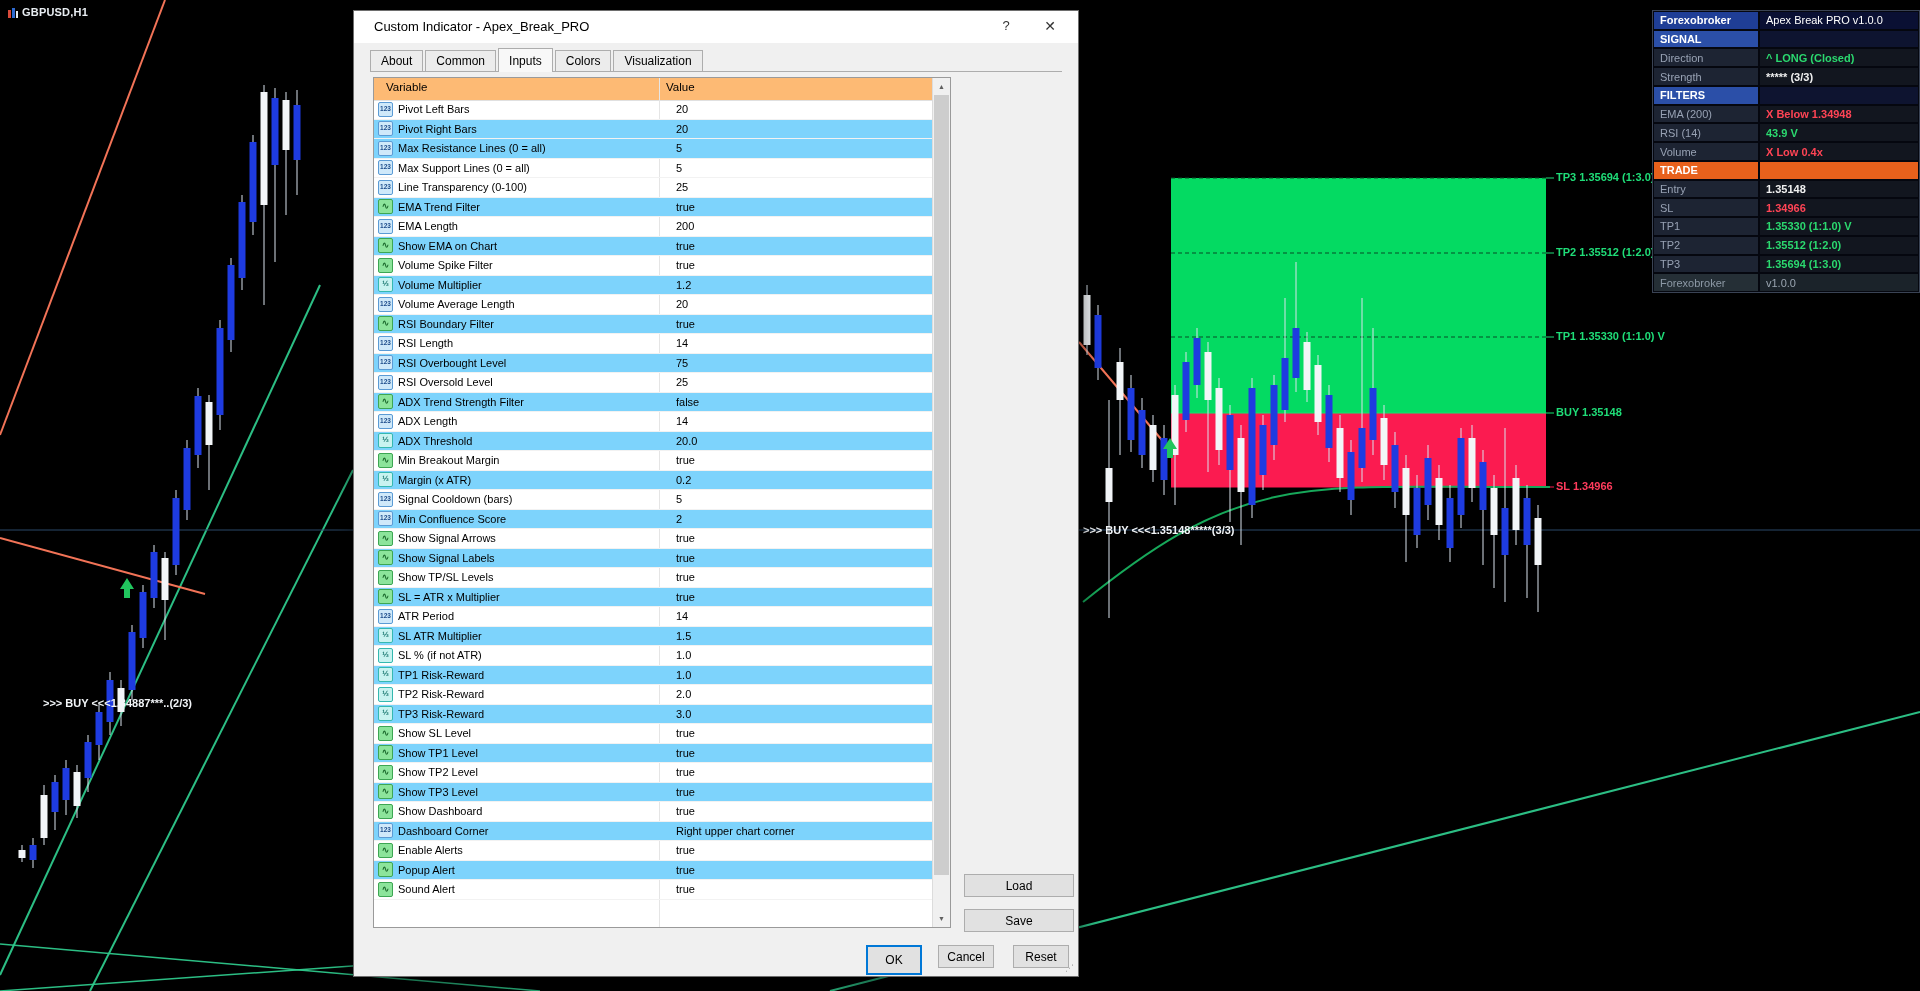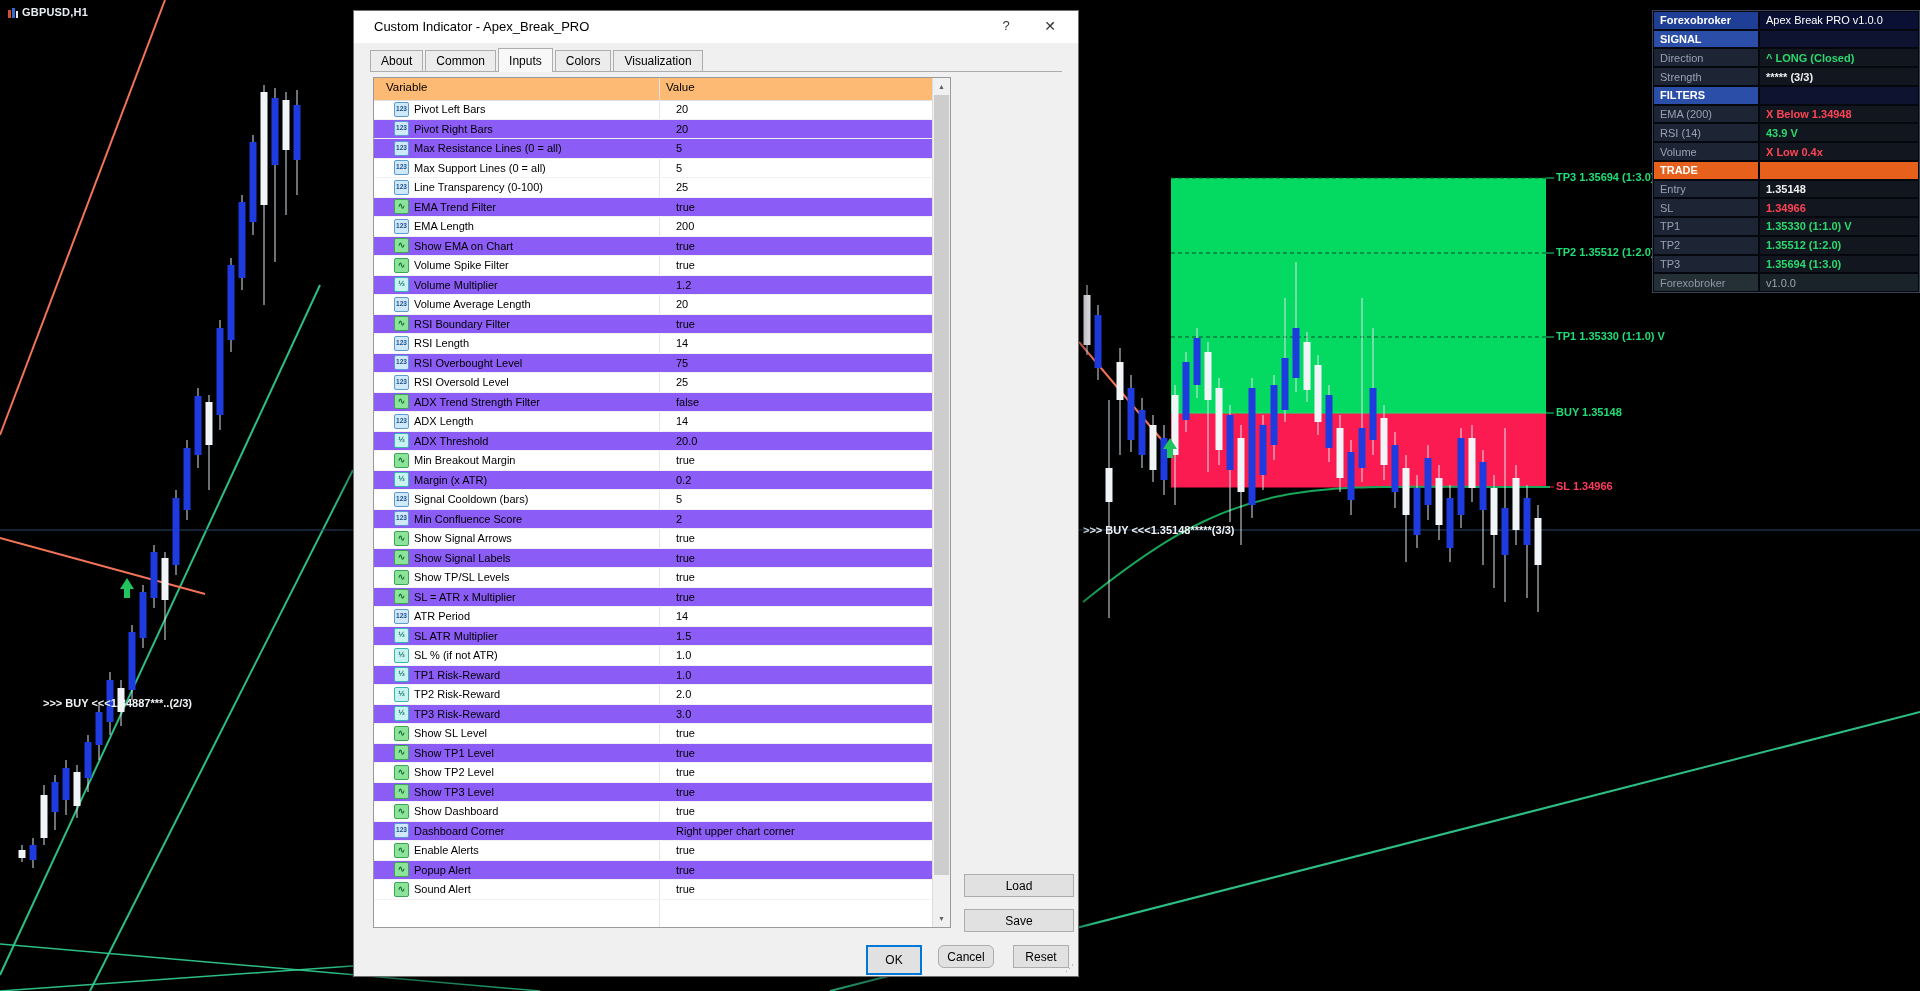--- a/index.html
+++ b/index.html
@@ -60,43 +60,43 @@
 
   #param-table{position:absolute;left:19px;top:66px;width:576px;height:849px;background:#fff;
     border:1px solid #9a9a9a;overflow:hidden;}
   #tbl-head{position:absolute;left:0;top:0;right:17px;height:22px;background:#fdba74;
     border-bottom:1px solid #e0e0e0;}
   #tbl-head .hv{position:absolute;left:12px;top:3px;font-size:11.5px;}
   #tbl-head .hval{position:absolute;left:292px;top:3px;font-size:11.5px;}
   #col-divider{position:absolute;left:285px;top:0;bottom:0;width:1px;background:#e5e5e5;}
   #tbl-rows{position:absolute;left:0;top:22px;right:17px;bottom:0;overflow:hidden;}
   .t-row{height:18.5px;display:flex;align-items:center;border-bottom:1px solid #f2f2f2;}
-  .t-row.alt{background:#8b5cf6;}
+  .t-row.alt{background:#7dd3fc;}
   .p-icon{width:13px;height:13px;margin-left:4px;margin-right:5px;flex:none;border-radius:2px;
     font-size:6.5px;line-height:12px;text-align:center;font-weight:bold;}
   .p-icon.int{background:#cfe9fa;border:1px solid #5b9bd5;color:#1f4e8c;}
   .p-icon.double{background:#c8f3f0;border:1px solid #35b8b0;color:#0d6e66;font-size:8px;}
   .p-icon.bool{background:#8ce49b;border:1px solid #3da653;color:#1d6b2e;font-size:9px;}
   .p-name{font-size:11px;width:255px;overflow:hidden;white-space:nowrap;}
   .p-val{font-size:11px;padding-left:9px;border-left:1px solid transparent;position:absolute;left:292px;}
-  .t-row{position:relative;padding-left:16px;}
+  .t-row{position:relative;}
 
   #vscroll{position:absolute;right:0;top:0;bottom:0;width:17px;background:#f0f0f0;
     border-left:1px solid #dcdcdc;}
   .sb-arrow{position:absolute;left:0;width:17px;height:17px;font-size:7px;color:#606060;
     text-align:center;line-height:17px;background:#f0f0f0;}
   #sb-up{top:0;} #sb-down{bottom:0;}
   #sb-thumb{position:absolute;left:1px;top:17px;width:15px;height:780px;background:#cdcdcd;}
 
   .win-btn{position:absolute;background:#e1e1e1;border:1px solid #adadad;font-size:12px;
     font-family:"Liberation Sans",sans-serif;text-align:center;cursor:pointer;padding:0;}
   #btn-load{left:610px;top:863px;width:110px;height:23px;}
   #btn-save{left:610px;top:898px;width:110px;height:23px;}
   #btn-ok{left:512px;top:934px;width:56px;height:30px;border:1px solid #0078d7;box-shadow:inset 0 0 0 1px #0078d7;}
-  #btn-cancel{left:584px;top:934px;width:56px;height:23px;border-radius:6px;}
+  #btn-cancel{left:584px;top:934px;width:56px;height:23px;}
   #btn-reset{left:659px;top:934px;width:56px;height:23px;}
   #grip{position:absolute;right:3px;bottom:3px;width:10px;height:10px;color:#9a9a9a;font-size:9px;line-height:10px;}
 </style>
 </head>
 <body>
 
 <div id="stage">
 
   <svg id="chart-svg" width="1920" height="991">
       <line x1="0" y1="975" x2="320" y2="285" stroke="#2fc98c" stroke-width="2" opacity="0.95"></line>

